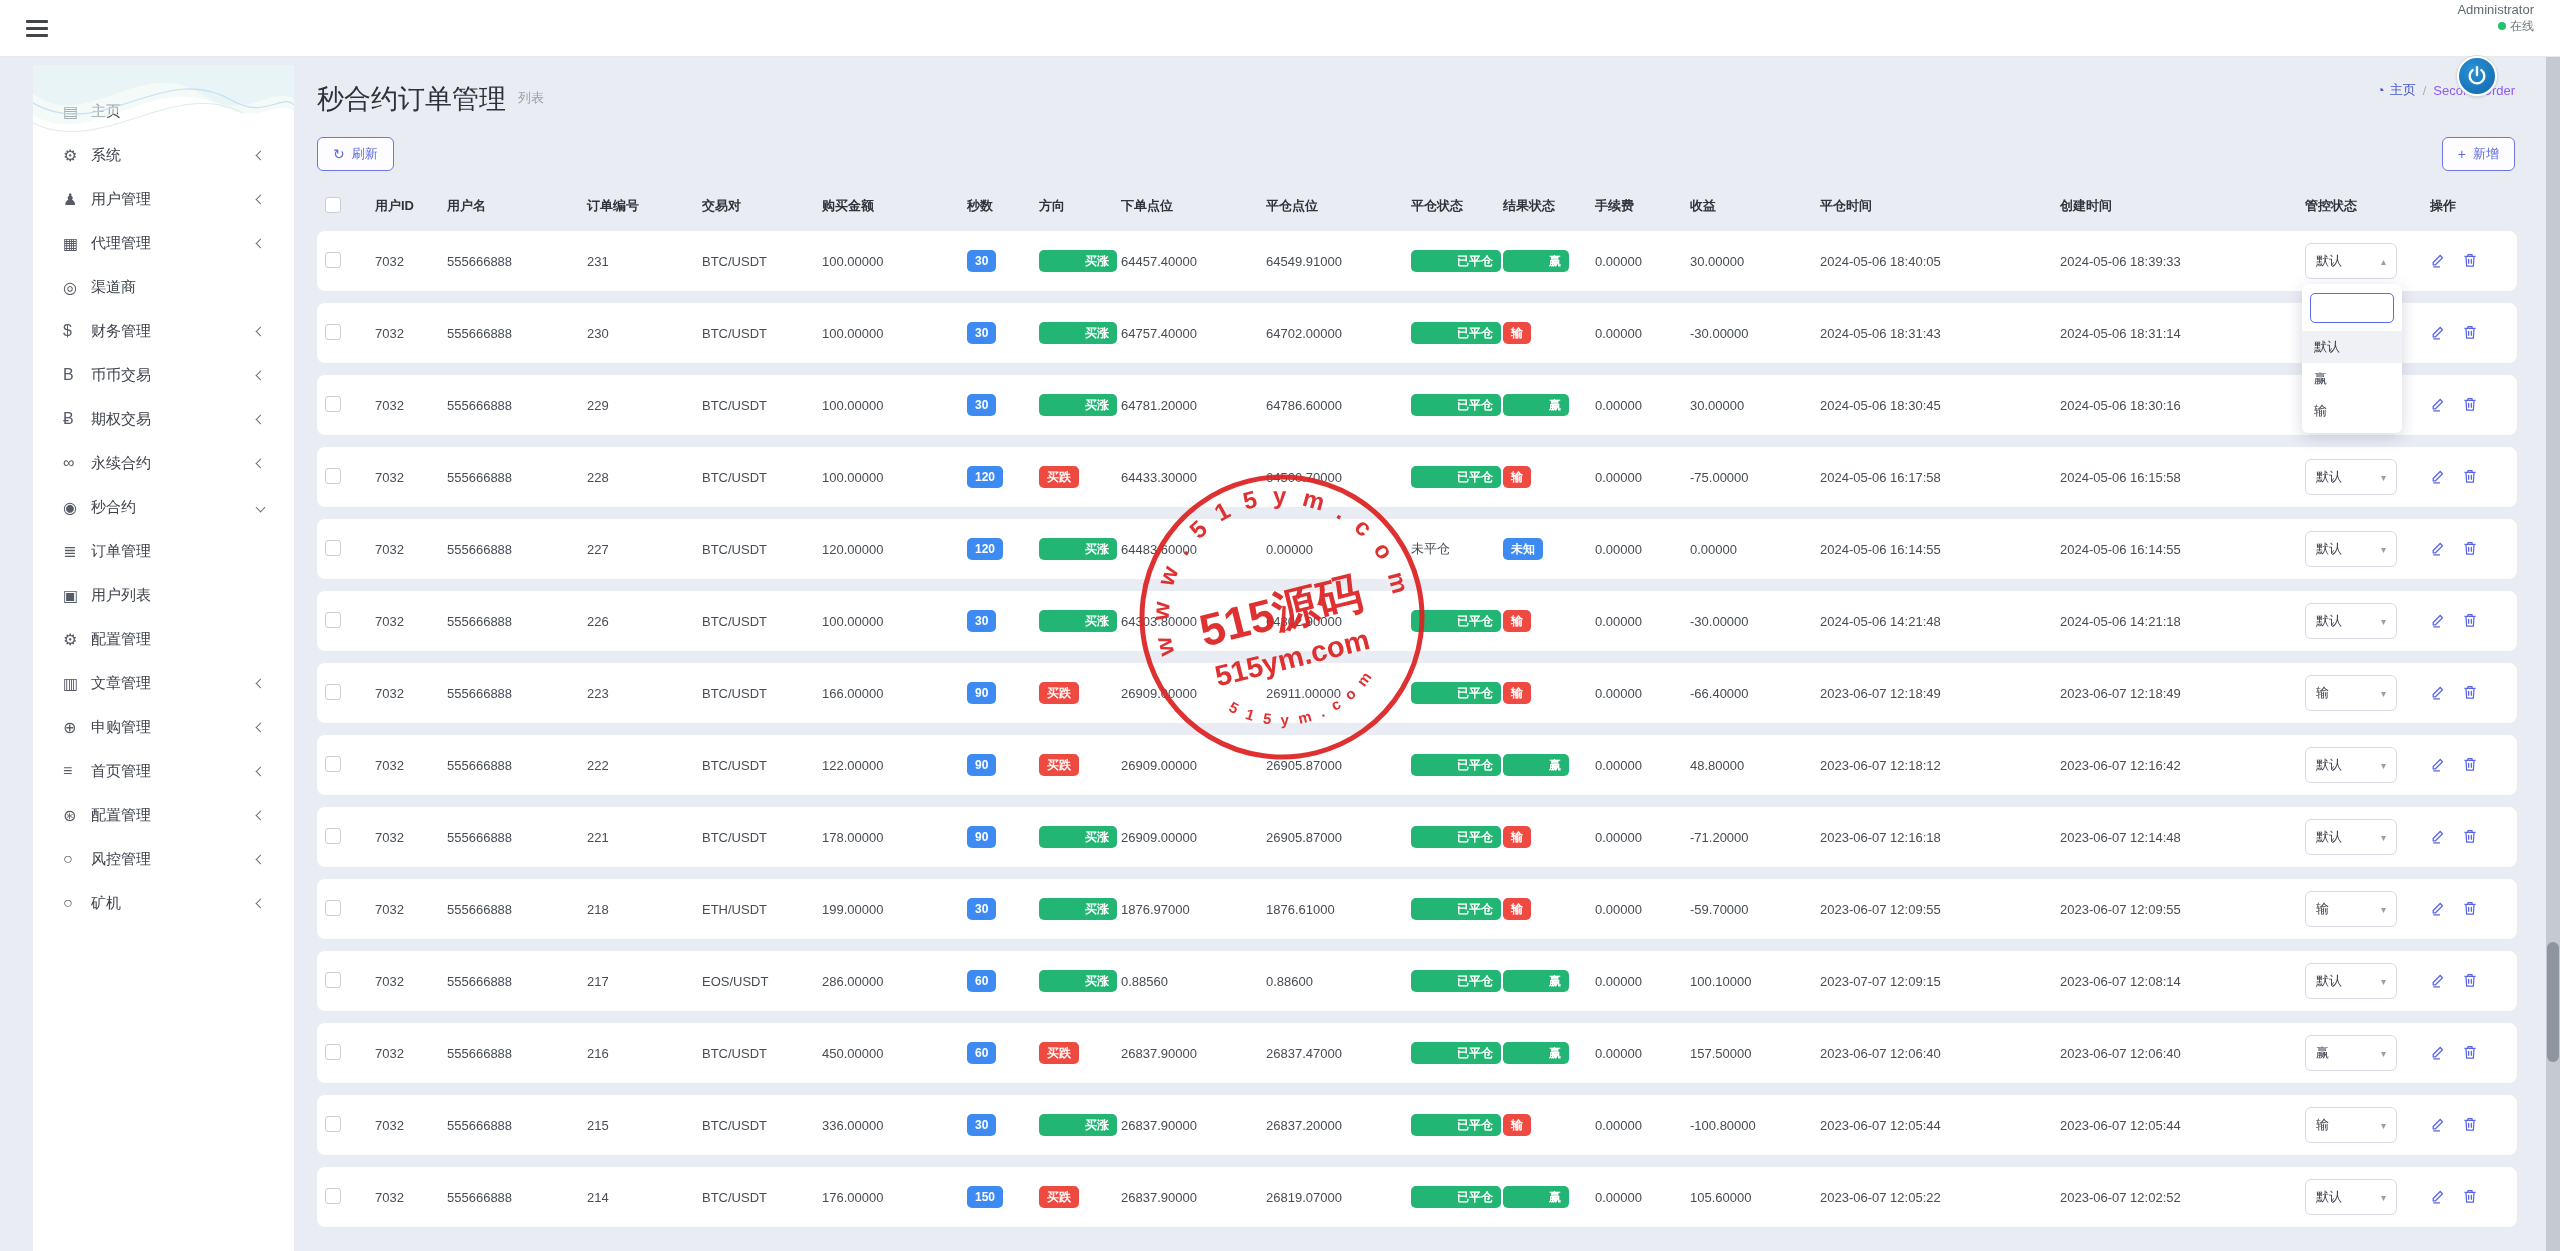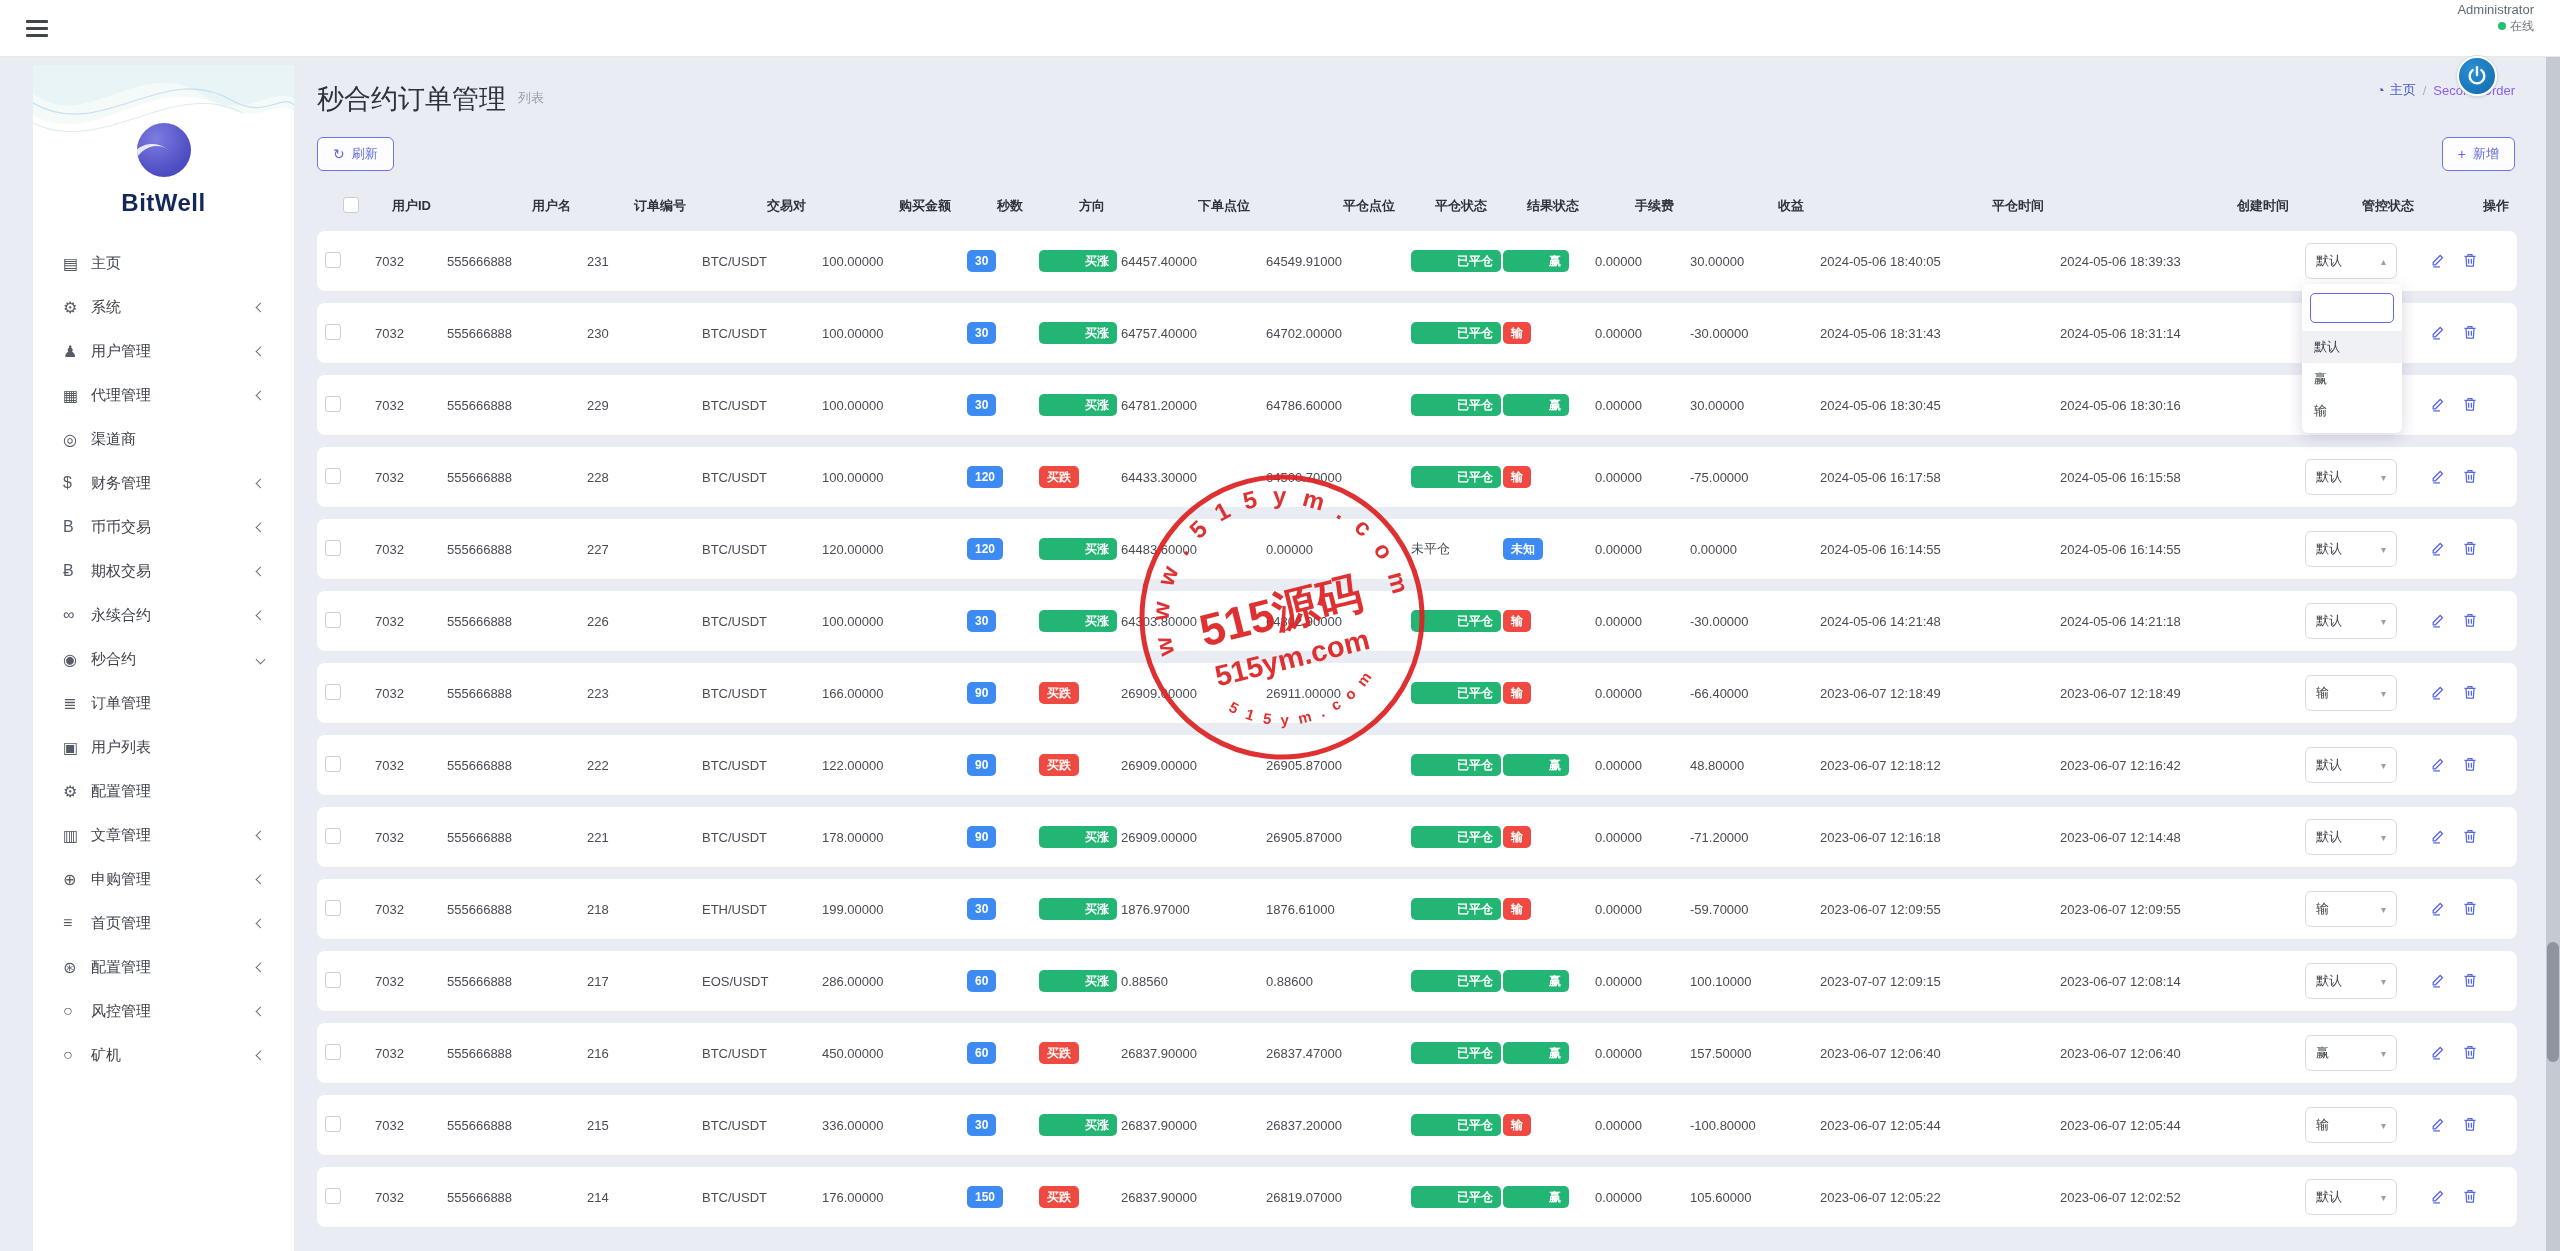--- a/index.html
+++ b/index.html
@@ -52,21 +52,21 @@
 
   .btn-row { display:flex; margin-top:20px; }
   .btn { display:inline-flex; align-items:center; gap:7px; height:34px; padding:0 15px;
     border:1px solid #6b76e3; border-radius:6px; background:#fdfdff; color:#5f6ae0;
     font-size:13px; cursor:pointer; }
   .btn .ico { font-size:14px; }
   .btn-add { margin-left:auto; }
 
   
   table { width:2200px; table-layout:fixed; border-collapse:separate; border-spacing:0 12px; margin-top:10px; }
-  thead th { font-size:13px; font-weight:bold; color:#30333a; text-align:right; padding:0 8px; height:26px; white-space:nowrap;margin-left:44px; }
+  thead th { font-size:13px; font-weight:bold; color:#30333a; text-align:left; padding:0 8px; height:26px; white-space:nowrap;margin-left:44px; }
   tbody td { background:#fff; font-size:13px; color:#474c55; padding:0 8px; height:60px; white-space:nowrap; }
   tbody tr td:first-child { border-radius:8px 0 0 8px; }
   tbody tr td:last-child  { border-radius:0 8px 8px 0; }
   .cb { display:inline-block; width:16px; height:16px; border:1.5px solid #c9cdd6; border-radius:3px; background:#fff; cursor:pointer; }
   .badge { display:inline-block; padding:5px 8px; border-radius:5px; color:#fff; font-size:12px; font-weight:bold; line-height:1; }
   .b-blue { background:#3d8bf2; } .b-green { background:#23b574;padding-left:46px; } .b-red { background:#ef4a41; }
   .plain { font-size:13px; color:#474c55; }
 
   .c-ctl { overflow:visible; }
   .sel { position:relative; width:92px; height:34px; border:1px solid #d7dae3; border-radius:6px; background:#fff;
@@ -111,24 +111,20 @@
   </div>
 </div>
 
 <div class="sidebar">
   <svg class="wave" viewBox="0 0 261 96" preserveAspectRatio="none">
     <path d="M0 28 C 50 70, 110 -12, 170 30 C 210 58, 240 20, 261 34 L261 0 L0 0 Z" fill="#e2eefb" opacity="0.85"></path>
     <path d="M0 50 C 60 86, 120 4, 190 42 C 225 60, 245 34, 261 46 L261 0 L0 0 Z" fill="#eaf5f0" opacity="0.55"></path>
     <path d="M0 38 C 70 78, 130 -6, 200 36 C 232 54, 250 28, 261 40" fill="none" stroke="#bcd8f2" stroke-width="1.2" opacity="0.8"></path>
     <path d="M0 58 C 70 92, 140 12, 210 48" fill="none" stroke="#cfe3d9" stroke-width="1" opacity="0.7"></path>
   </svg>
-  <div class="logo-wrap">
-    <div class="logo-circle"></div>
-    <div class="brand">BitWell</div>
-  </div>
   <ul class="menu">
 
       <li class="mi">
         <span class="mi-icon">▤</span>
         <span class="mi-label">主页</span>
 
       </li>
 
       <li class="mi">
         <span class="mi-icon">⚙</span>

